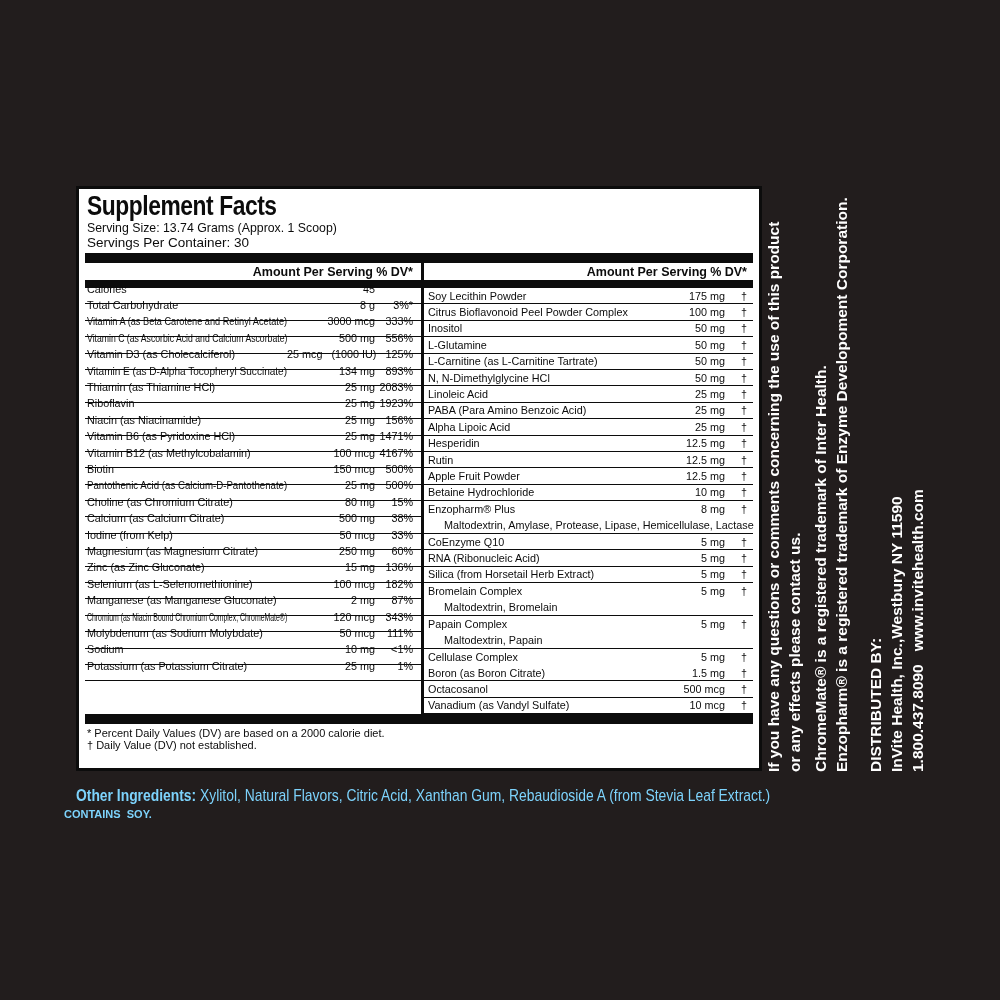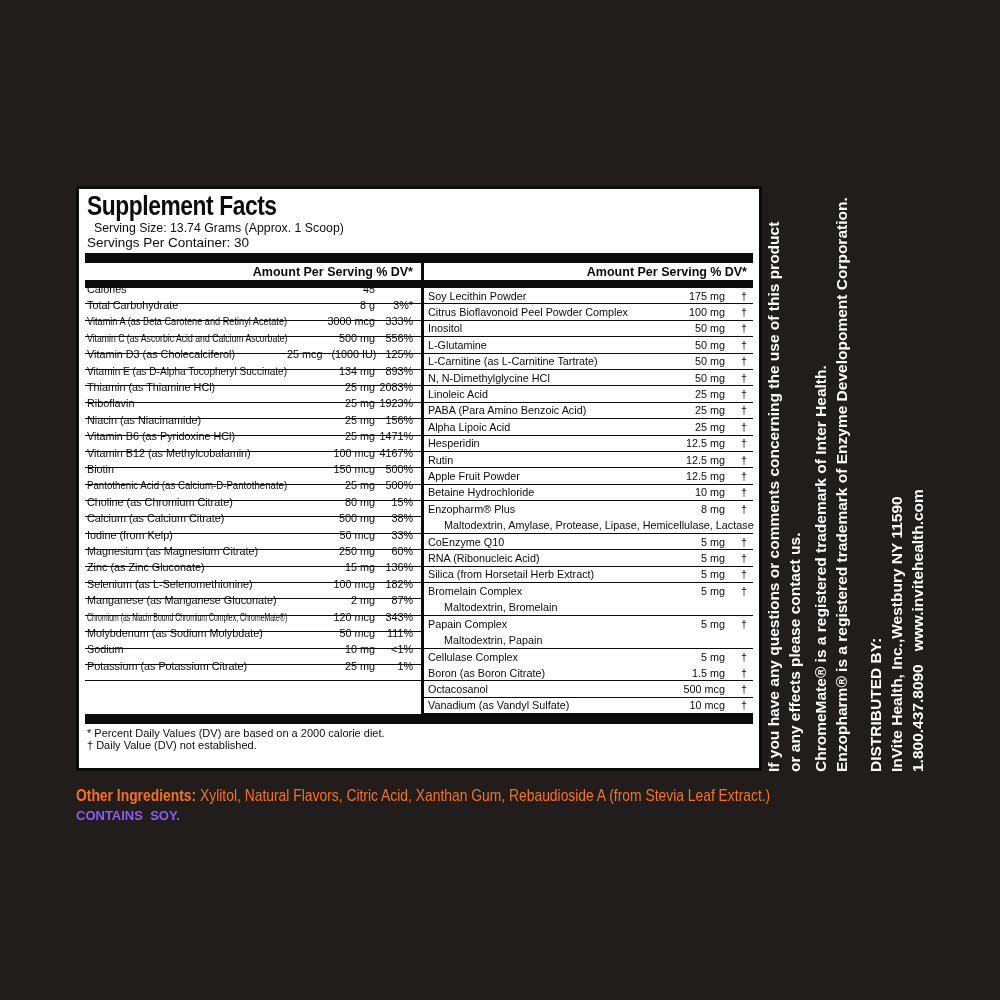--- a/index.html
+++ b/index.html
@@ -3,21 +3,21 @@
 <meta charset="utf-8">
 <style>
   html,body{margin:0;padding:0;background:#211c1c;}
   .stage{position:relative;width:1000px;height:1000px;background:#221d1d;overflow:hidden;
          font-family:"Liberation Sans",sans-serif;color:#0c0c0c;}
   .panel{position:absolute;left:76px;top:186px;width:686px;height:585px;background:#ffffff;
          border:3px solid #0c0c0c;box-sizing:border-box;padding:3px 6px;}
   .fit{display:inline-block;white-space:pre;}
   .title-wrap{width:190px;font-weight:bold;font-size:27px;line-height:28px;letter-spacing:-0.5px;
               margin-left:2px;overflow:visible;white-space:nowrap;}
-  .serve1{width:250px;font-size:13.5px;line-height:15px;margin-left:9px;white-space:nowrap;}
+  .serve1{width:250px;font-size:13.5px;line-height:15px;margin-left:2px;white-space:nowrap;}
   .serve2{width:172px;font-size:13.5px;line-height:15px;margin-left:2px;white-space:nowrap;}
   .bar1{height:10px;background:#0c0c0c;margin-top:3px;}
   .bar3{height:10px;background:#0c0c0c;}
   .cols{display:flex;}
   .colL{width:336px;}
   .divider{width:3px;background:#0c0c0c;}
   .colR{flex:1;min-width:0;}
   .colhead{display:flex;align-items:center;height:17px;font-weight:bold;font-size:12.5px;}
   .colL .colhead{padding:0 8px 0 2px;}
   .colR .colhead{padding:0 6px 0 4px;}
@@ -35,24 +35,24 @@
   .colL .rpct{width:38px;text-align:right;}
   .colR .ramt{width:90px;}
   .colR .rdv{width:22px;text-align:right;}
   .dbl{flex-direction:column;align-items:stretch;height:32.8px;}
   .fl1{display:flex;align-items:center;height:16.4px;}
   .fl2{display:flex;align-items:center;justify-content:flex-end;height:16.4px;white-space:pre;}
   .subrow{display:flex;align-items:center;height:16.4px;border-bottom:1.2px solid #0c0c0c;
           font-size:10.8px;box-sizing:border-box;}
   .colR .subrow{padding:0 6px 0 20px;}
   .footnotes{padding:3px 0 0 2px;font-size:11px;line-height:12px;}
-  .other1{position:absolute;left:76px;top:786px;width:694px;color:#f97316;font-size:17px;
+  .other1{position:absolute;left:76px;top:786px;width:694px;color:#7dd3fc;font-size:17px;
           white-space:nowrap;overflow:visible;}
   .other1 b{font-weight:bold;}
-  .other2{position:absolute;left:76px;top:808px;color:#8b5cf6;font-size:13px;font-weight:bold;
+  .other2{position:absolute;left:64px;top:808px;color:#7dd3fc;font-size:11px;font-weight:bold;
           white-space:pre;}
   .vline{position:absolute;top:772px;transform:rotate(-90deg);transform-origin:0 0;color:#ffffff;
          font-weight:bold;font-size:15.5px;line-height:20px;white-space:pre;}
   .v1{left:764px;} .v2{left:785px;} .v3{left:811px;} .v4{left:832px;}
   .v5{left:866px;} .v6{left:887px;} .v7{left:908px;}
 </style>
 </head>
 <body>
 
 <div class="stage">

